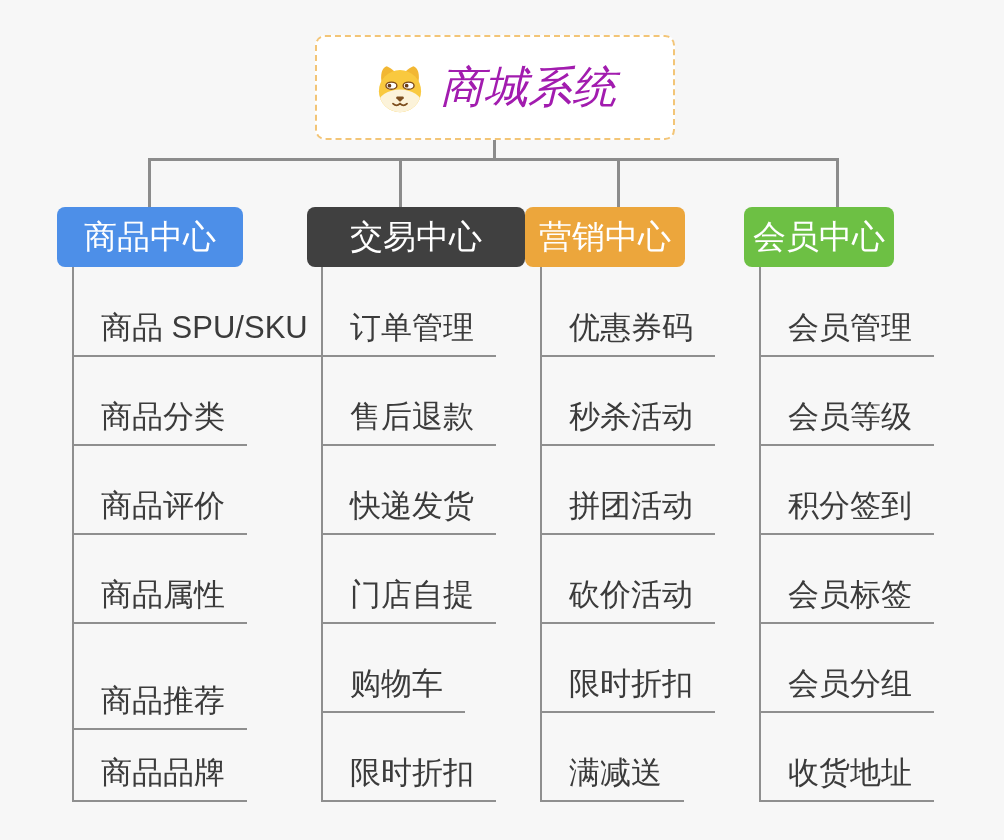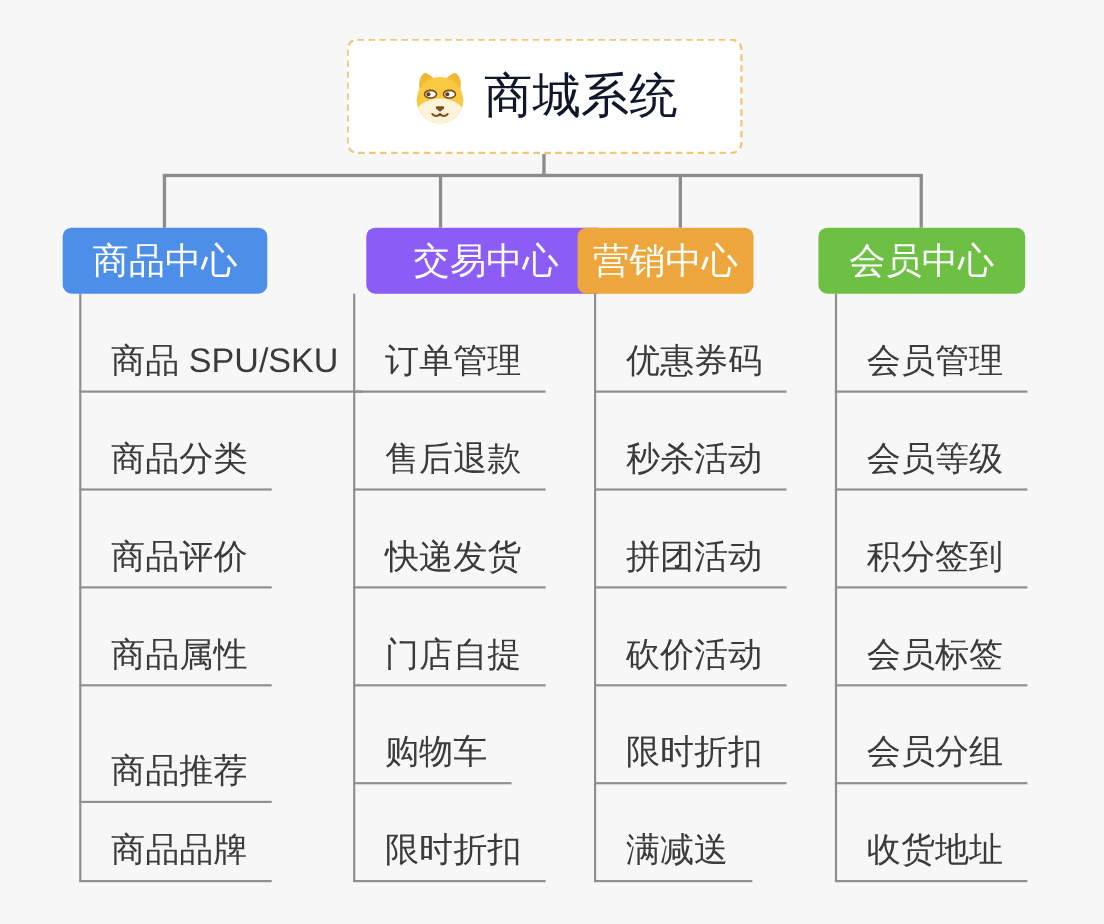--- a/index.html
+++ b/index.html
@@ -7,21 +7,21 @@
     position:relative;width:1004px;height:840px;background:#f7f7f7;
     font-family:"Liberation Sans","DejaVu Sans",sans-serif;overflow:hidden;
   }
   .line{position:absolute;background:#8c8c8c;}
   .root-node{
     position:absolute;left:315px;top:35px;width:360px;height:105px;
     background:#ffffff;border:2px dashed #f3c577;border-radius:10px;
     display:flex;align-items:center;justify-content:center;gap:14px;
     box-sizing:border-box;
   }
-  .root-title{font-size:44px;color:#0f172a;letter-spacing:0px;white-space:nowrap;}
+  .root-title{font-size:44px;color:#a21caf;letter-spacing:0px;white-space:nowrap;font-style:italic;}
   .branch-header{
     position:absolute;top:207px;height:60px;border-radius:8px;
     display:flex;align-items:center;justify-content:center;
     color:#ffffff;font-size:33px;white-space:nowrap;box-sizing:border-box;
   }
   .spine{position:absolute;top:267px;width:2px;height:534px;background:#8f8f8f;}
   .leaf{
     position:absolute;height:46px;box-sizing:border-box;
     display:flex;align-items:flex-end;
     padding:0 22px 6px 29px;border-bottom:2px solid #8f8f8f;
@@ -66,41 +66,41 @@
         <div class="branch-header" style="left: 57px; width: 186px; background: rgb(77, 143, 232);">商品中心</div>
         <div class="spine" style="left: 72px;"></div>
         <div class="leaf" style="left: 72px; top: 311px;">商品 SPU/SKU</div>
         <div class="leaf" style="left: 72px; top: 400px;">商品分类</div>
         <div class="leaf" style="left: 72px; top: 489px;">商品评价</div>
         <div class="leaf" style="left: 72px; top: 578px;">商品属性</div>
         <div class="leaf" style="left: 72px; top: 684px;">商品推荐</div>
         <div class="leaf" style="left: 72px; top: 756px;">商品品牌</div>
       </div>
     <div class="branch">
-        <div class="branch-header" style="left: 307px; width: 218px; background: #8b5cf6; margin-left: 26px;">交易中心</div>
+        <div class="branch-header" style="left: 307px; width: 218px; background: #404040;">交易中心</div>
         <div class="spine" style="left: 321px;"></div>
         <div class="leaf" style="left: 321px; top: 311px;">订单管理</div>
         <div class="leaf" style="left: 321px; top: 400px;">售后退款</div>
         <div class="leaf" style="left: 321px; top: 489px;">快递发货</div>
         <div class="leaf" style="left: 321px; top: 578px;">门店自提</div>
         <div class="leaf" style="left: 321px; top: 667px;">购物车</div>
         <div class="leaf" style="left: 321px; top: 756px;">限时折扣</div>
       </div>
     <div class="branch">
         <div class="branch-header" style="left: 525px; width: 160px; background: rgb(236, 166, 60);">营销中心</div>
         <div class="spine" style="left: 540px;"></div>
         <div class="leaf" style="left: 540px; top: 311px; text-align: center;">优惠券码</div>
         <div class="leaf" style="left: 540px; top: 400px;">秒杀活动</div>
         <div class="leaf" style="left: 540px; top: 489px;">拼团活动</div>
         <div class="leaf" style="left: 540px; top: 578px;">砍价活动</div>
         <div class="leaf" style="left: 540px; top: 667px;">限时折扣</div>
         <div class="leaf" style="left: 540px; top: 756px;">满减送</div>
       </div>
     <div class="branch">
-        <div class="branch-header" style="left: 744px; width: 188px; background: rgb(109, 192, 68);">会员中心</div>
+        <div class="branch-header" style="left: 744px; width: 150px; background: rgb(109, 192, 68);">会员中心</div>
         <div class="spine" style="left: 759px;"></div>
         <div class="leaf" style="left: 759px; top: 311px;">会员管理</div>
         <div class="leaf" style="left: 759px; top: 400px;">会员等级</div>
         <div class="leaf" style="left: 759px; top: 489px;">积分签到</div>
         <div class="leaf" style="left: 759px; top: 578px;">会员标签</div>
         <div class="leaf" style="left: 759px; top: 667px;">会员分组</div>
         <div class="leaf" style="left: 759px; top: 756px;">收货地址</div>
       </div>
   </div>
 

